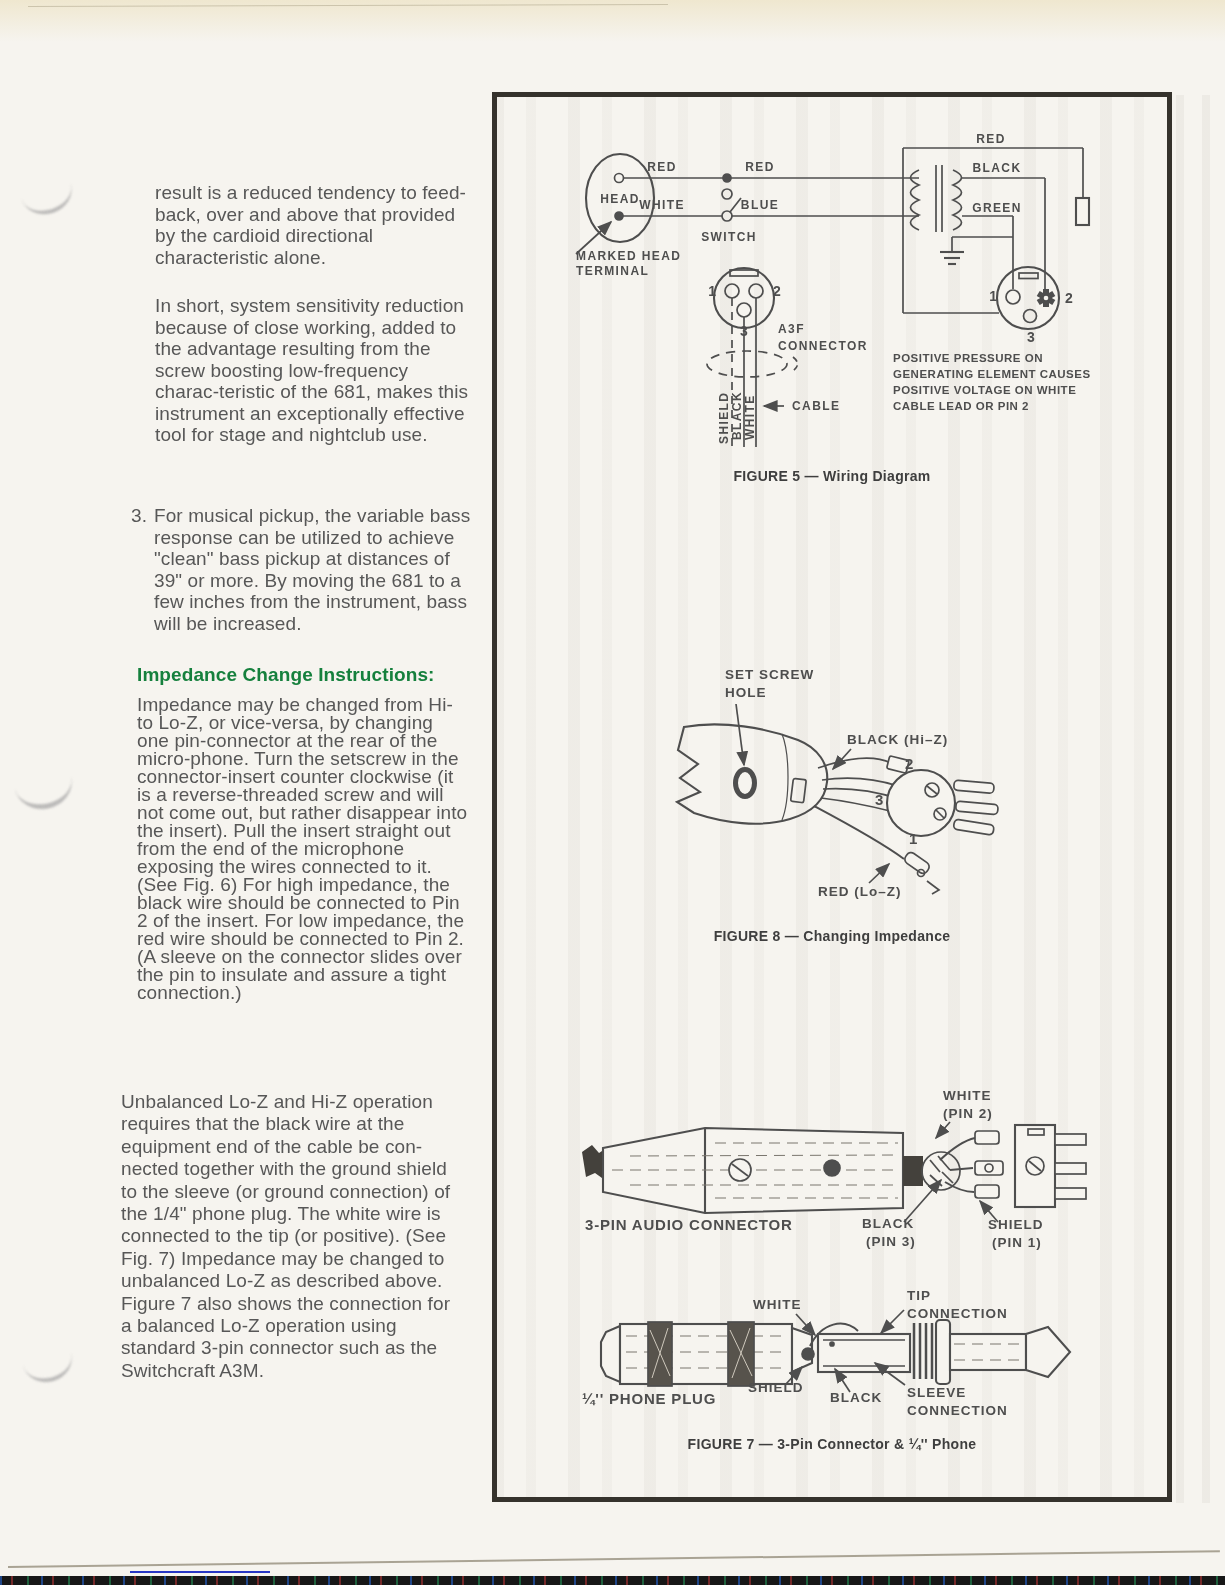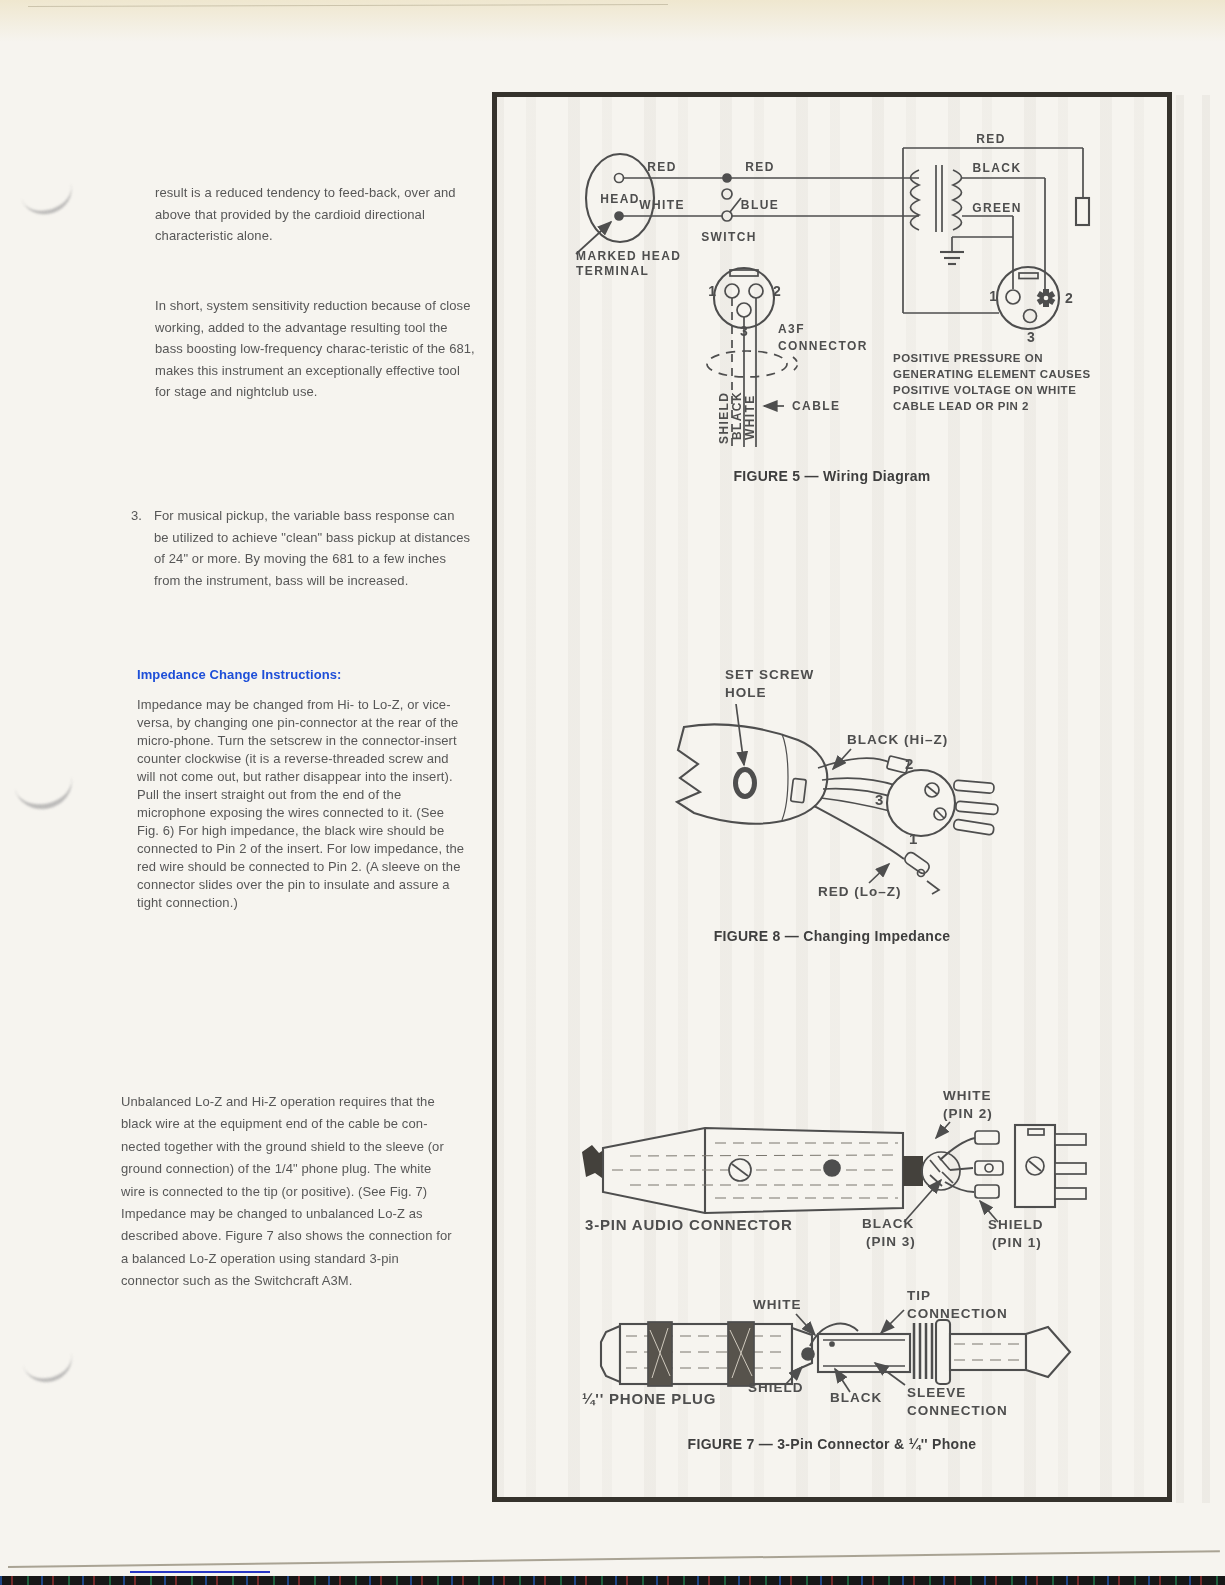--- a/index.html
+++ b/index.html
@@ -25,28 +25,28 @@
   .s3{left:22px;top:1336px;width:50px;height:42px;transform:rotate(-15deg);}
   .edge-diagonal{position:absolute;left:8px;top:1566px;width:1212px;height:2px;
     background:rgba(150,143,125,.8);transform:rotate(-.75deg);transform-origin:left center;}
   .blue-mark{position:absolute;left:130px;top:1571px;width:140px;height:2px;background:#2736c4;}
   .bottom-bar{position:absolute;left:0;top:1576px;width:1225px;height:9px;background:#171717;}
   .bottom-bar::after{content:"";position:absolute;inset:0;
     background:repeating-linear-gradient(90deg, rgba(40,110,230,.55) 0 2px, transparent 2px 11px,
       rgba(210,60,60,.5) 11px 13px, transparent 13px 27px, rgba(40,170,100,.5) 27px 29px, transparent 29px 41px);}
 
   
-  .body-text{position:absolute;color:#575757;font-size:13px;line-height:21.5px;
+  .body-text{position:absolute;color:#575757;font-size:19px;line-height:21.5px;
     letter-spacing:.1px;margin:0;}
   .p1{left:155px;top:182px;width:320px;}
   .p2{left:155px;top:295px;width:322px;}
   .list-item{left:131px;top:505px;width:344px;display:flex;}
   .list-item .li-num{width:23px;flex:none;}
   .list-item p{margin:0;width:318px;}
-  .col-heading{left:137px;top:664px;width:332px;font-weight:bold;color:#1d4ed8;}
+  .col-heading{left:137px;top:664px;width:332px;font-weight:bold;color:#15803d;}
   .p3{left:137px;top:696px;width:332px;line-height:18px;}
   .p4{left:121px;top:1091px;width:334px;line-height:22.4px;}
 
   
   .figure-box{position:absolute;left:492px;top:92px;width:680px;height:1410px;
     background:
       repeating-linear-gradient(90deg, rgba(120,112,98,.06) 0 12px, transparent 12px 34px,
         rgba(120,112,98,.045) 34px 44px, transparent 44px 76px);}
   .box-border{position:absolute;inset:0;border:5px solid #35322c;pointer-events:none;}
   .fig-caption{position:absolute;left:0;width:680px;text-align:center;
@@ -77,24 +77,24 @@
 
 <div class="page">
 
   <div class="top-band"></div>
   <div class="fold-line"></div>
   <div class="smudge s1"></div>
   <div class="smudge s2"></div>
   <div class="smudge s3"></div>
 
   <p class="body-text p1">result is a reduced tendency to feed-back, over and above that provided by the cardioid directional characteristic alone.</p>
-  <p class="body-text p2">In short, system sensitivity reduction because of close working, added to the advantage resulting tool the bass boosting low-frequency charac-teristic of the 681, makes this instrument an exceptionally effective tool for stage and nightclub use.</p>
+  <p class="body-text p2">In short, system sensitivity reduction because of close working, added to the advantage resulting from the screw boosting low-frequency charac-teristic of the 681, makes this instrument an exceptionally effective tool for stage and nightclub use.</p>
   <div class="body-text list-item">
     <span class="li-num">3.</span>
-    <p>For musical pickup, the variable bass response can be utilized to achieve "clean" bass pickup at distances of 24" or more. By moving the 681 to a few inches from the instrument, bass will be increased.</p>
+    <p>For musical pickup, the variable bass response can be utilized to achieve "clean" bass pickup at distances of 39" or more. By moving the 681 to a few inches from the instrument, bass will be increased.</p>
   </div>
   <p class="body-text col-heading">Impedance Change Instructions:</p>
   <p class="body-text p3">Impedance may be changed from Hi- to Lo-Z, or vice-versa, by changing one pin-connector at the rear of the micro-phone. Turn the setscrew in the connector-insert counter clockwise (it is a reverse-threaded screw and will not come out, but rather disappear into the insert). Pull the insert straight out from the end of the microphone exposing the wires connected to it. (See Fig. 6) For high impedance, the black wire should be connected to Pin 2 of the insert. For low impedance, the red wire should be connected to Pin 2. (A sleeve on the connector slides over the pin to insulate and assure a tight connection.)</p>
   <p class="body-text p4">Unbalanced Lo-Z and Hi-Z operation requires that the black wire at the equipment end of the cable be con-nected together with the ground shield to the sleeve (or ground connection) of the 1/4" phone plug. The white wire is connected to the tip (or positive). (See Fig. 7) Impedance may be changed to unbalanced Lo-Z as described above. Figure 7 also shows the connection for a balanced Lo-Z operation using standard 3-pin connector such as the Switchcraft A3M.</p>
 
   <div class="figure-box">
     <div class="box-border"></div>
 
     <svg id="fig5" class="fig-svg" width="680" height="400" viewBox="0 0 680 400">
       <defs>

